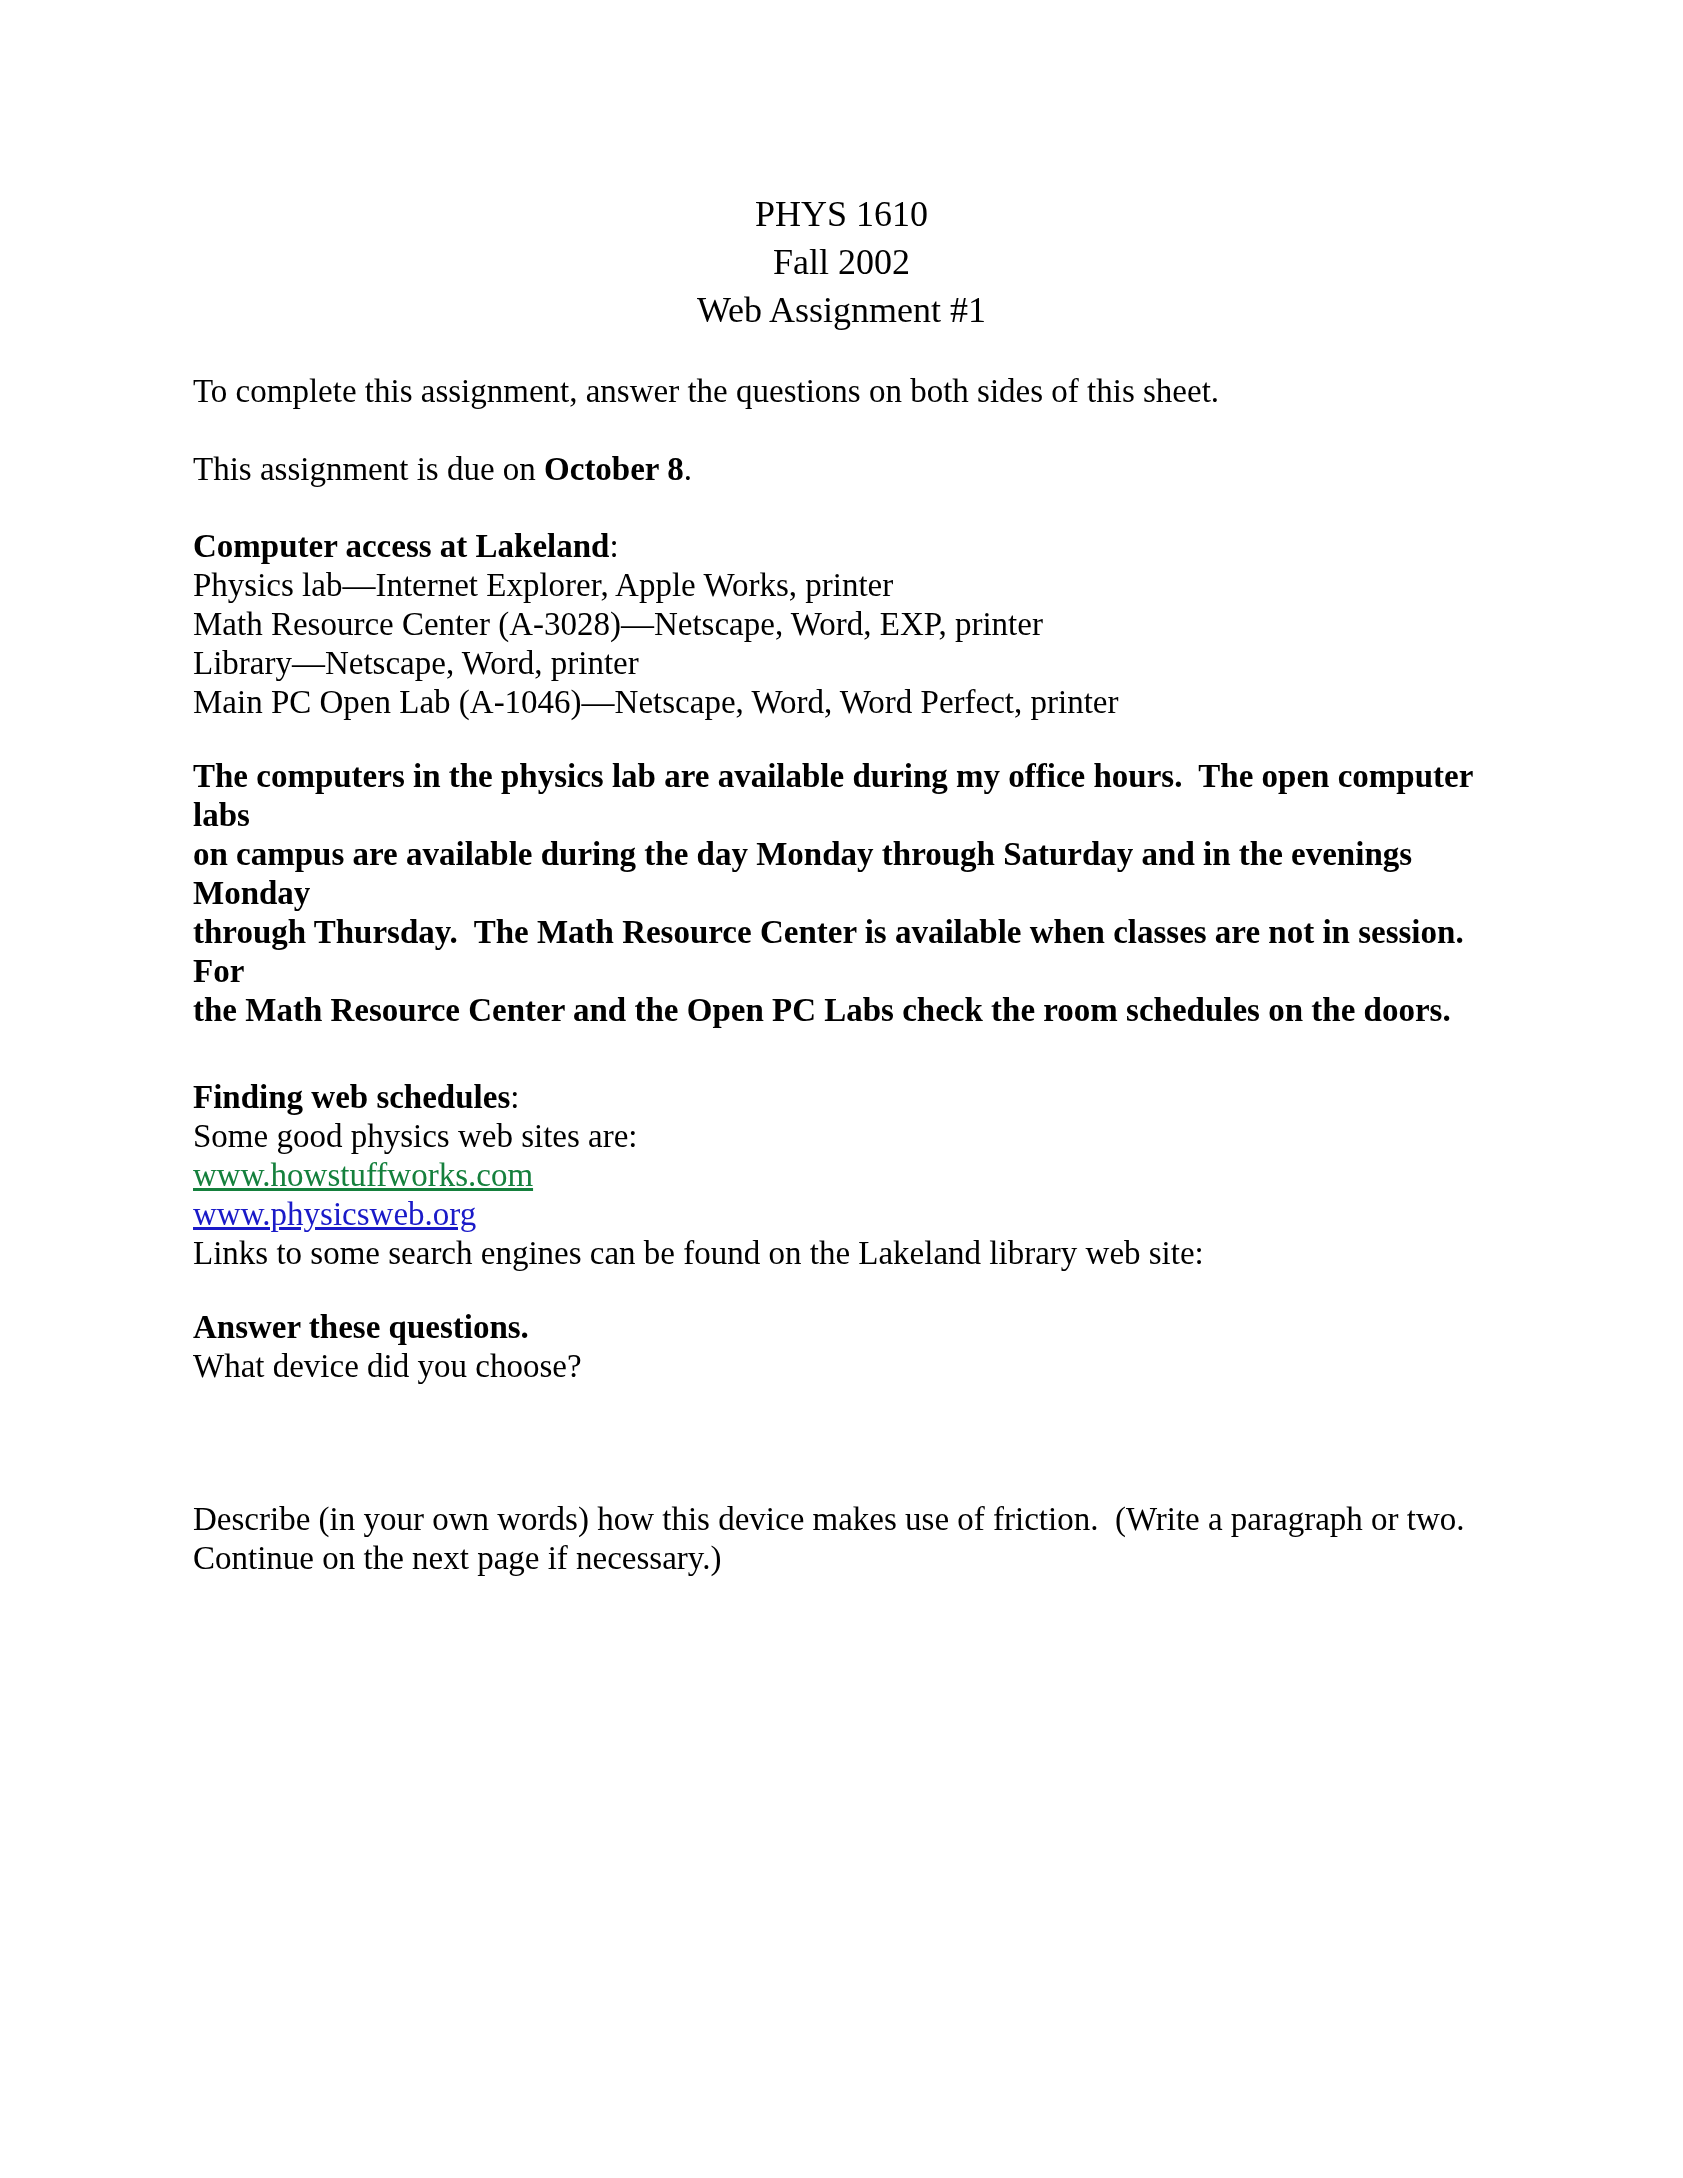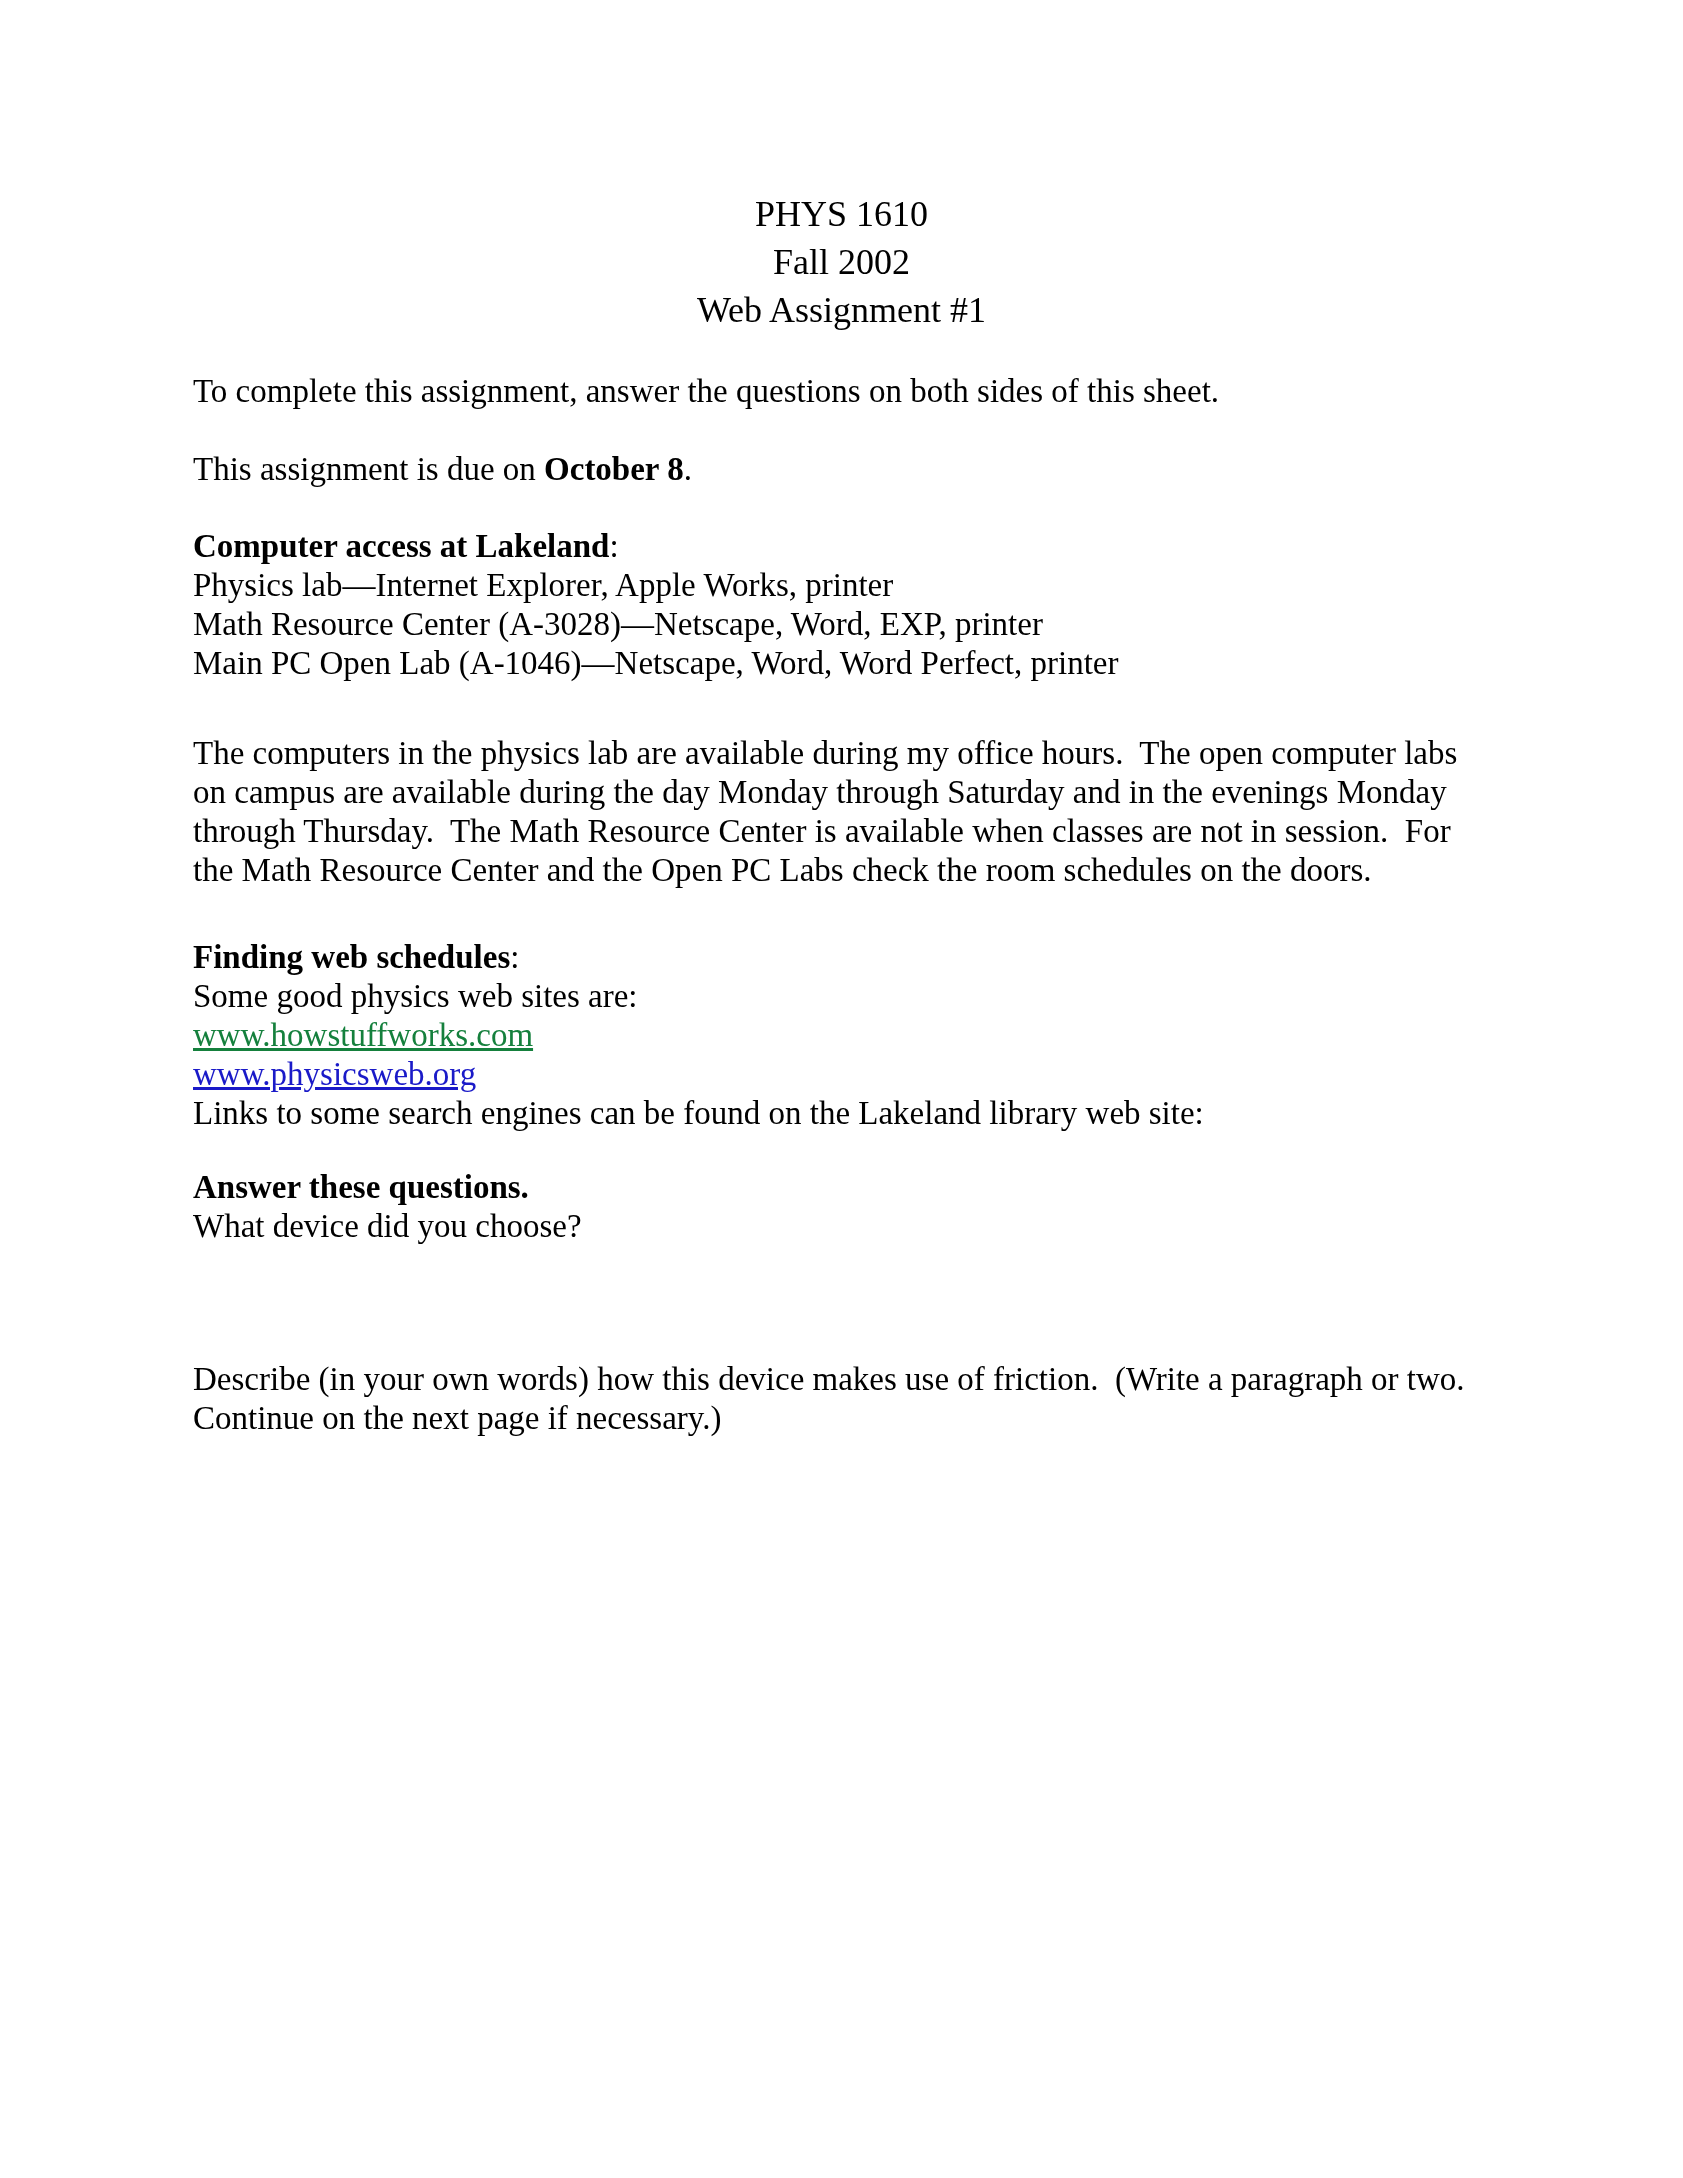--- a/index.html
+++ b/index.html
@@ -29,21 +29,21 @@
     padding-top: 190px;
     text-align: center;
     font-size: 36px;
     line-height: 48px;
   }
   .bold { font-weight: bold; }
   .para-intro-1   { margin-top: 44px; }
   .para-intro-2   { margin-top: 38px; }
   .para-due       { margin-top: 39px; }
   .sec-access     { margin-top: 38px; }
-  .para-avail     { margin-top: 51px; }
+  .para-avail     { margin-top: 35px; font-weight: bold; }
   .sec-webres     { margin-top: 48px; }
   .sec-questions  { margin-top: 35px; }
   .para-describe  { margin-top: 114px; }
   a.doc-link {
     text-decoration: underline;
     display: inline-block;
     cursor: pointer;
   }
   .link-line { min-height: 39px; }
 </style>
@@ -66,20 +66,21 @@
     </div>
 
     <div class="para-due">
       <div class="line"><span>This assignment is due on </span><span class="bold">October 8</span><span>.</span></div>
     </div>
 
     <div class="sec-access">
       <div class="line"><span class="bold">Computer access at Lakeland</span><span>:</span></div>
       <div class="line">Physics lab—Internet Explorer, Apple Works, printer</div>
       <div class="line">Math Resource Center (A-3028)—Netscape, Word, EXP, printer</div>
+      <div class="line">Library—Netscape, Word, printer</div>
       <div class="line">Main PC Open Lab (A-1046)—Netscape, Word, Word Perfect, printer</div>
     </div>
 
     <div class="para-avail">
       <div class="line">The computers in the physics lab are available during my office hours.  The open computer labs</div>
       <div class="line">on campus are available during the day Monday through Saturday and in the evenings Monday</div>
       <div class="line">through Thursday.  The Math Resource Center is available when classes are not in session.  For</div>
       <div class="line">the Math Resource Center and the Open PC Labs check the room schedules on the doors.</div>
     </div>
 

